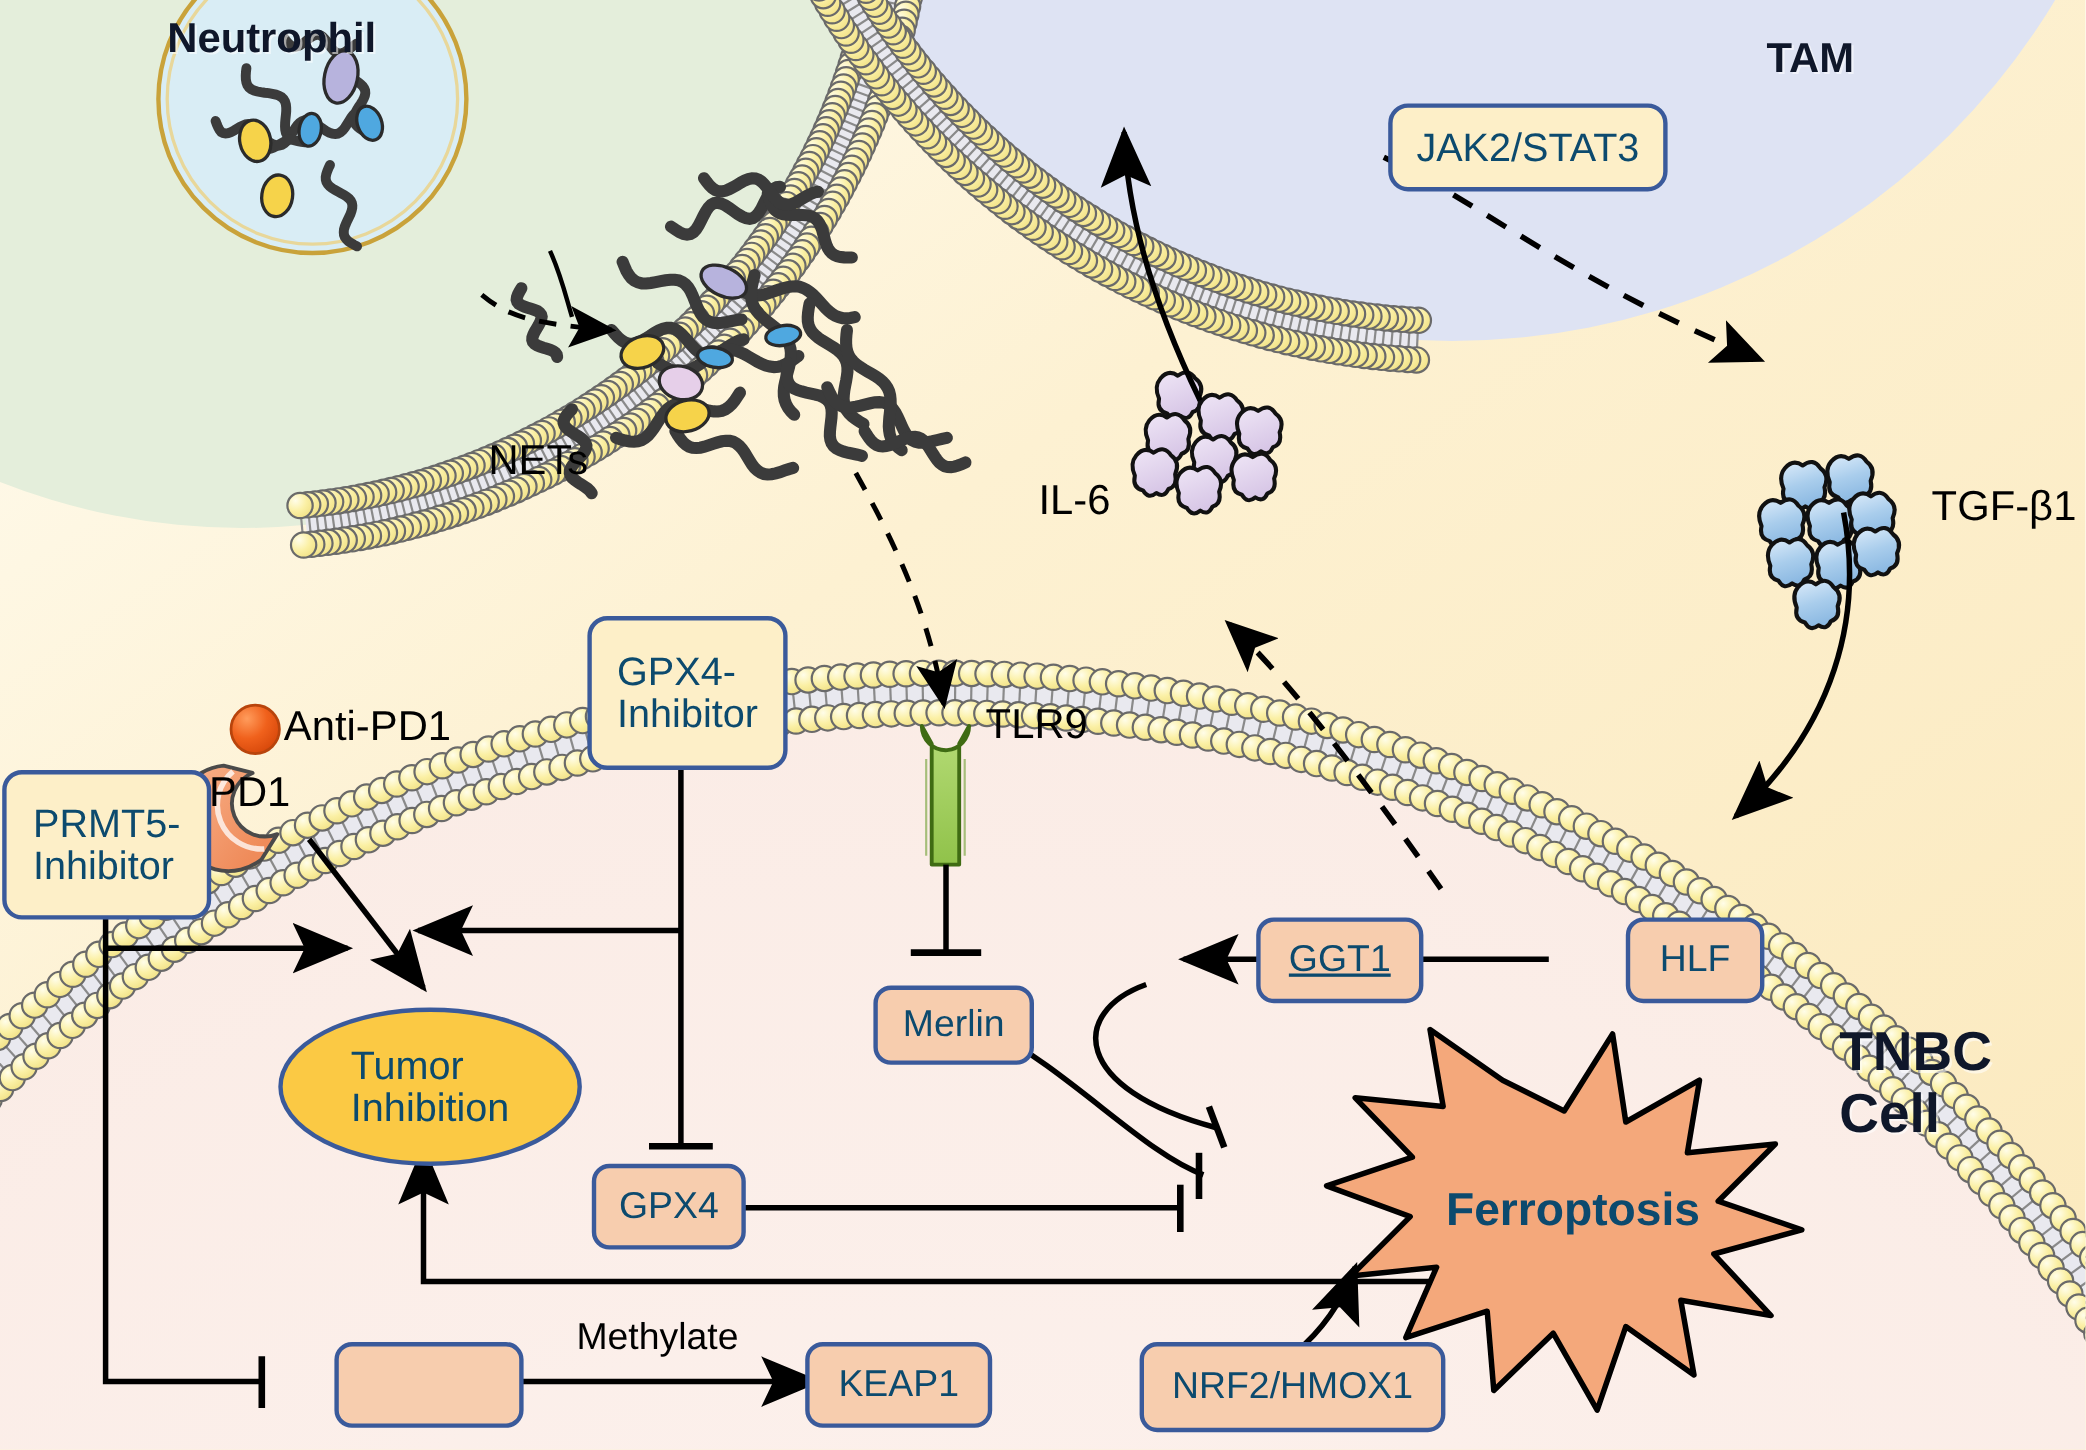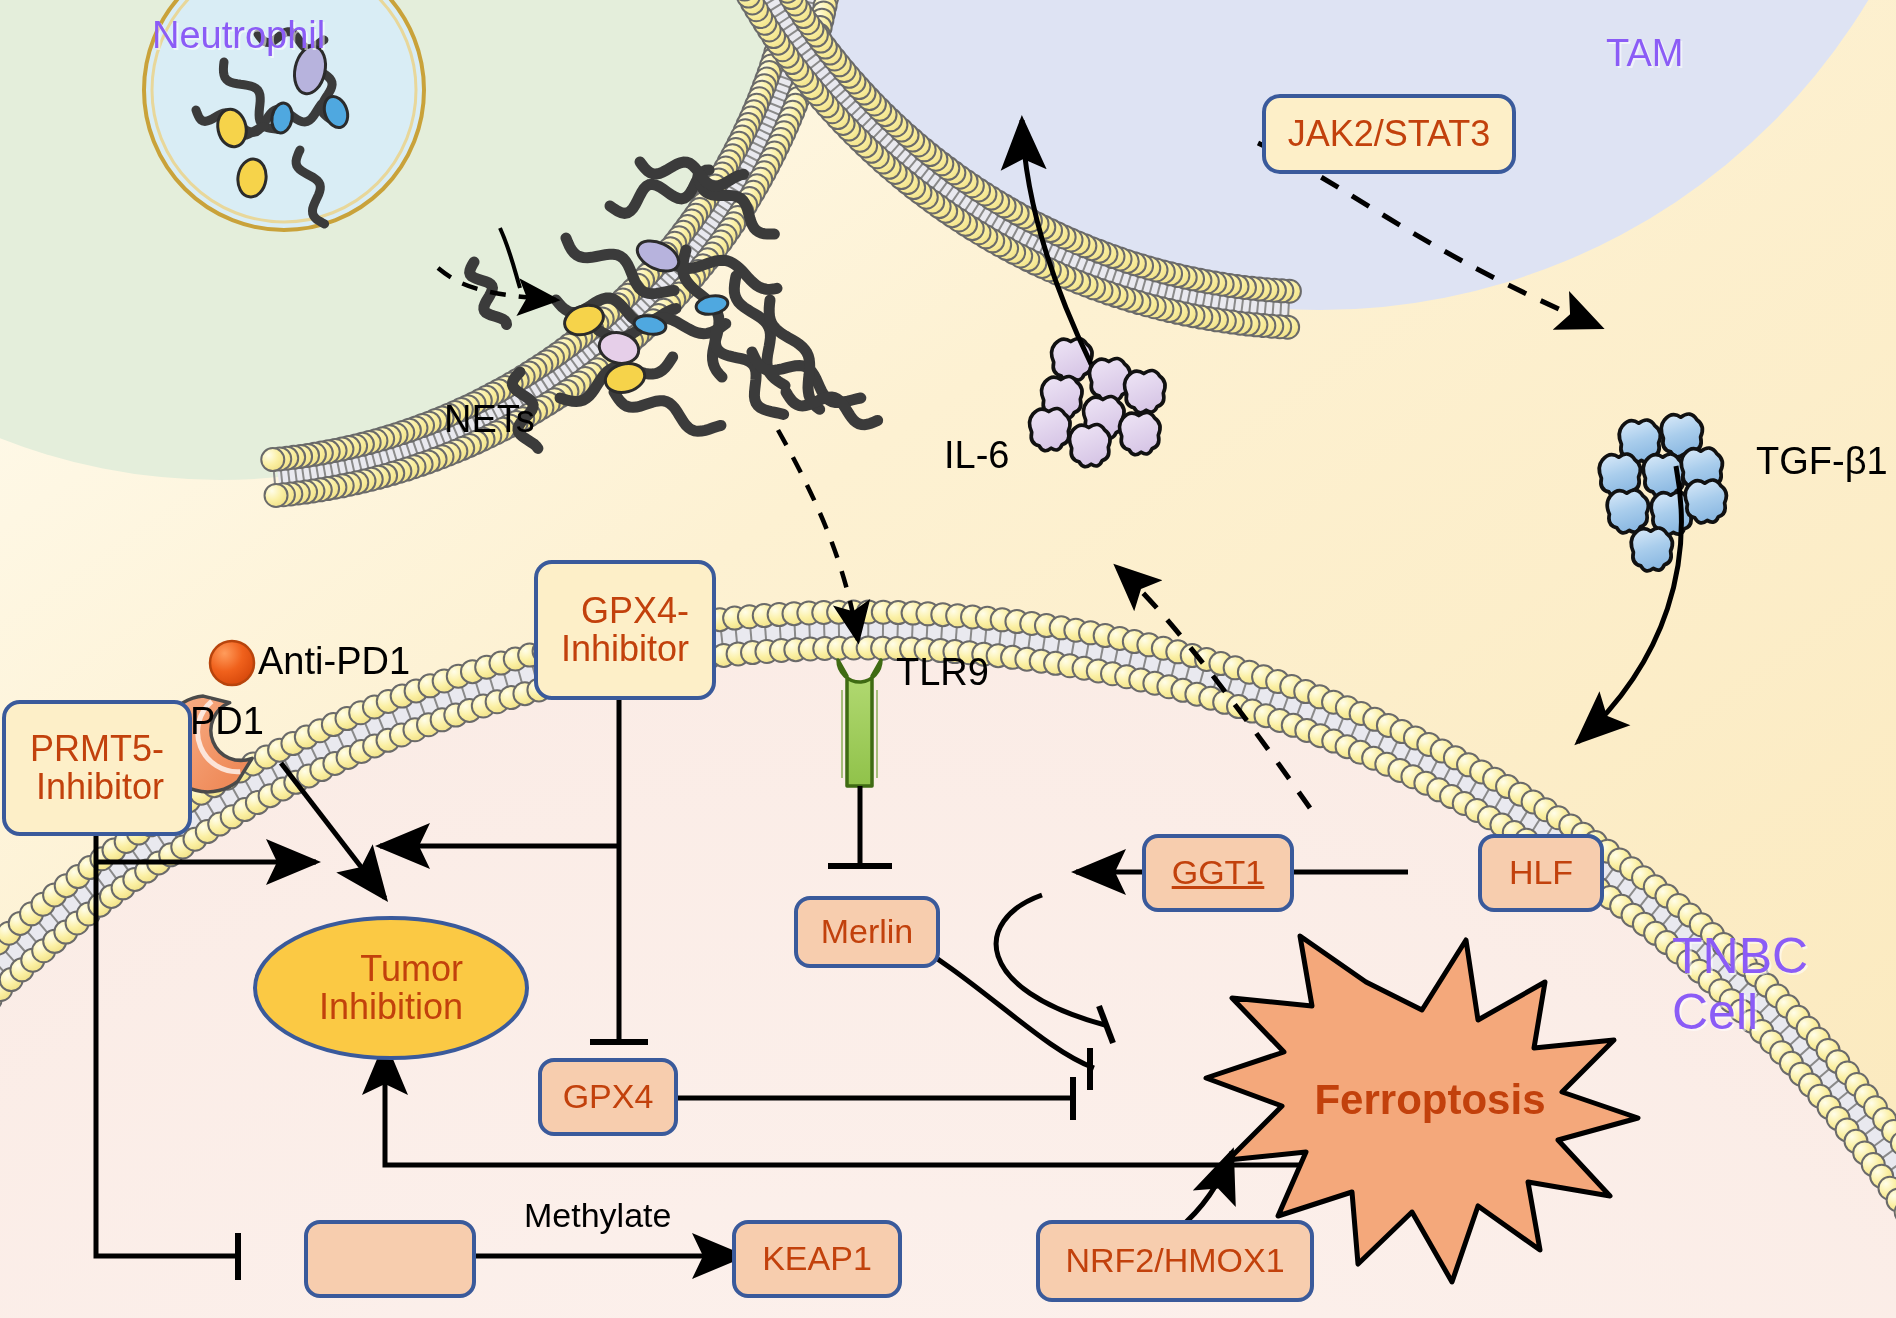--- a/index.html
+++ b/index.html
@@ -1,24 +1,24 @@
 <!DOCTYPE html>
 <html><head>
 <meta charset="utf-8">
 <style>
   html,body{margin:0;padding:0;background:#fff;}
   body{font-family:"Liberation Sans",sans-serif;}
   #stage{position:relative;width:1896px;height:1318px;overflow:hidden;background:#fdf2d6;}
   #stage svg.layer{position:absolute;left:0;top:0;width:1896px;height:1318px;}
   .nodelbl{
     position:absolute;display:flex;align-items:center;justify-content:center;
-    text-align:right;line-height:1.05;color:#c2410c;pointer-events:none;
+    text-align:left;line-height:1.05;color:#0c4a6e;pointer-events:none;
     white-space:pre-line;
   }
-  .celltag{position:absolute;font-weight:normal;color:#8b5cf6;text-shadow:2px 2px 0 rgba(255,255,255,.55);}
+  .celltag{position:absolute;font-weight:bold;color:#0f172a;text-shadow:2px 2px 0 rgba(255,255,255,.55);}
   .plain{position:absolute;color:#000;}
 </style>
 </head>
 <body>
 
 <div id="stage">
 
   <svg class="layer" viewBox="0 0 1896 1318">
     <defs>
       <linearGradient id="bgGrad" x1="0" y1="0" x2="1" y2="1">
@@ -1866,21 +1866,21 @@
   </svg>
 
   <div class="celltag" style="left:152px;top:14px;font-size:38px;">Neutrophil</div>
   <div class="celltag" style="left:1606px;top:32px;font-size:38px;">TAM</div>
   <div class="celltag" style="left:1632px;top:928px;font-size:50px;line-height:1.12;white-space:pre-line;margin-left:40px;">TNBC
 Cell</div>
 
   <div class="plain" style="left:444px;top:398px;font-size:38px;">NETs</div>
   <div class="plain" style="left:944px;top:434px;font-size:38px;">IL-6</div>
   <div class="plain" style="left:1756px;top:440px;font-size:38px;">TGF-β1</div>
-  <div class="plain" style="left:896px;top:638px;font-size:38px;margin-top:13px;">TLR9</div>
+  <div class="plain" style="left:896px;top:638px;font-size:38px;">TLR9</div>
   <div class="plain" style="left:190px;top:700px;font-size:38px;">PD1</div>
   <div class="plain" style="left:258px;top:640px;font-size:38px;">Anti-PD1</div>
 
   <div class="nodelbl" style="left:1264px;top:96px;width:250px;height:76px;font-size:36px;">JAK2/STAT3</div>
   <div class="nodelbl" style="left:4px;top:702px;width:186px;height:132px;font-size:36px;">PRMT5-
 Inhibitor</div>
   <div class="nodelbl" style="left:536px;top:562px;width:178px;height:136px;font-size:36px;">GPX4-
 Inhibitor</div>
   <div class="nodelbl" style="left:255px;top:918px;width:272px;height:140px;font-size:36px;">Tumor
 Inhibition</div>

